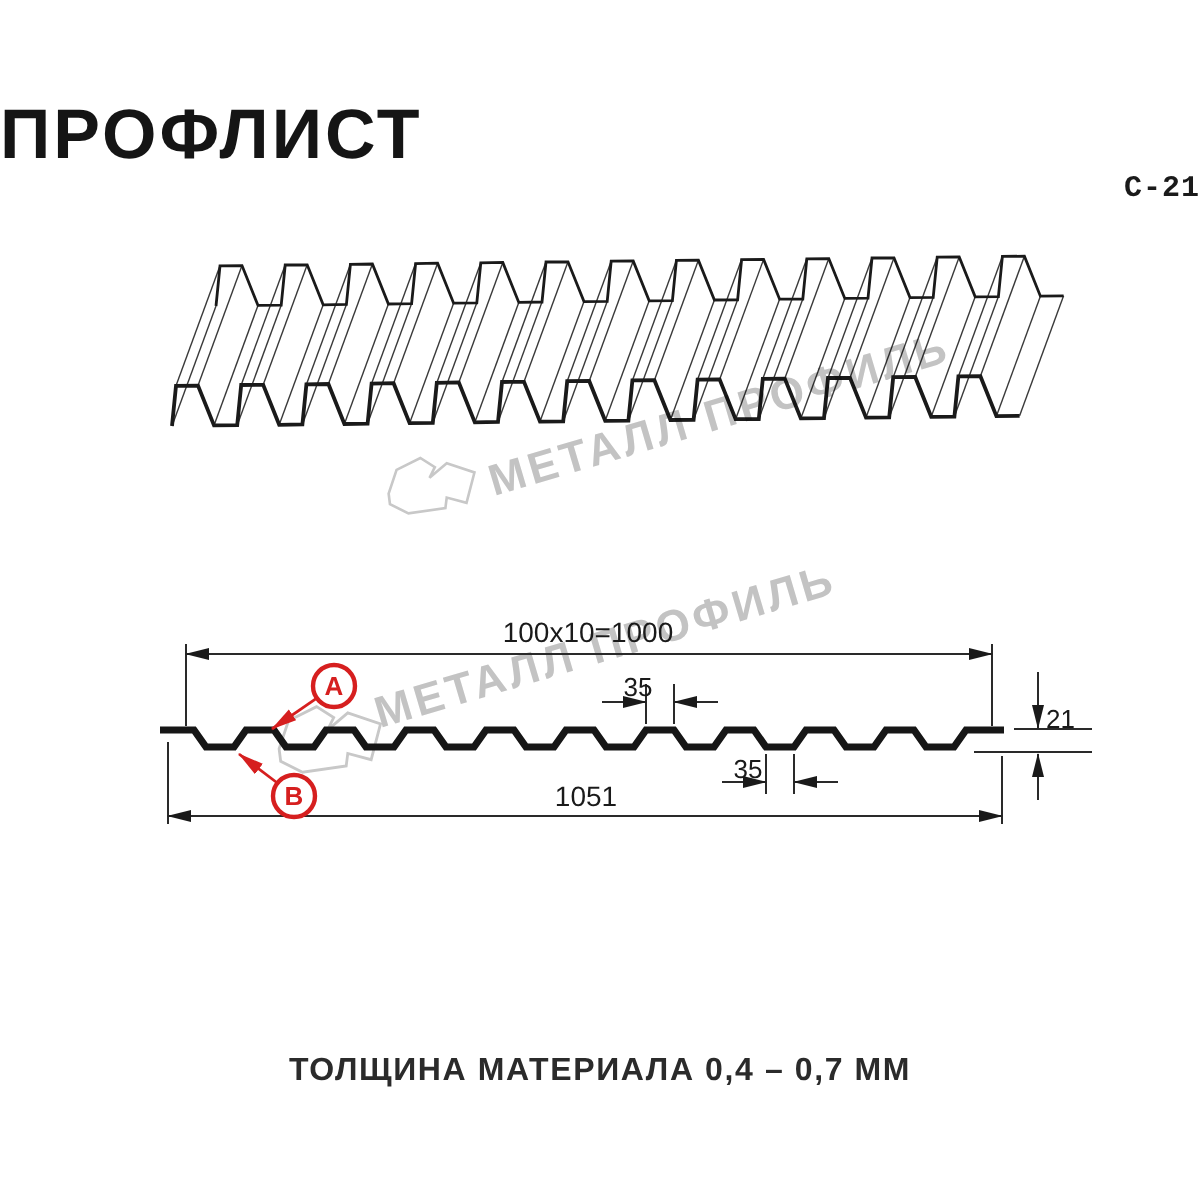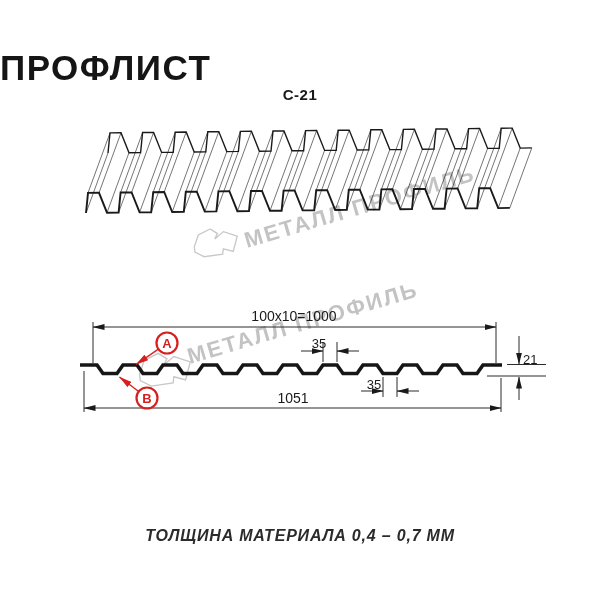--- a/index.html
+++ b/index.html
@@ -1,23 +1,23 @@
 <!DOCTYPE html>
 <html><head>
 <meta charset="utf-8">
 <style>
   html,body{margin:0;padding:0;background:#fff;}
   #stage{position:relative;width:600px;height:600px;background:#ffffff;overflow:hidden;
          font-family:"Liberation Sans",sans-serif;}
   #page-title{position:absolute;top:48px;left:0;width:600px;
               font-size:35px;font-weight:bold;letter-spacing:1.5px;color:#151515;}
-  #page-subtitle{position:absolute;top:86px;left:0;width:600px;text-align:center;
-                 font-size:15px;font-weight:bold;letter-spacing:.5px;color:#1a1a1a;}
+  #page-subtitle{position:absolute;top:86px;left:0;width:600px;text-align:right;
+                 font-size:15px;font-weight:bold;letter-spacing:.5px;color:#1a1a1a;font-family:Liberation Mono, monospace;}
   #footer-note{position:absolute;top:527px;left:0;width:600px;text-align:center;
-               font-size:16px;font-weight:bold;letter-spacing:.8px;color:#2b2b2b;font-style:italic;}
+               font-size:16px;font-weight:bold;letter-spacing:.8px;color:#2b2b2b;}
   svg{position:absolute;left:0;top:0;}
   .dim-text{font-family:"Liberation Sans",sans-serif;font-size:14px;fill:#1a1a1a;}
   .dim-text-sm{font-family:"Liberation Sans",sans-serif;font-size:13px;fill:#1a1a1a;}
   .marker-letter{font-family:"Liberation Sans",sans-serif;font-size:13px;font-weight:bold;fill:#d61f1f;}
   .wm-text{font-family:"Liberation Sans",sans-serif;font-weight:bold;font-size:22px;
            letter-spacing:2px;fill:#c3c3c3;}
   .wm{mix-blend-mode:multiply;}
 </style>
 </head>
 <body>

